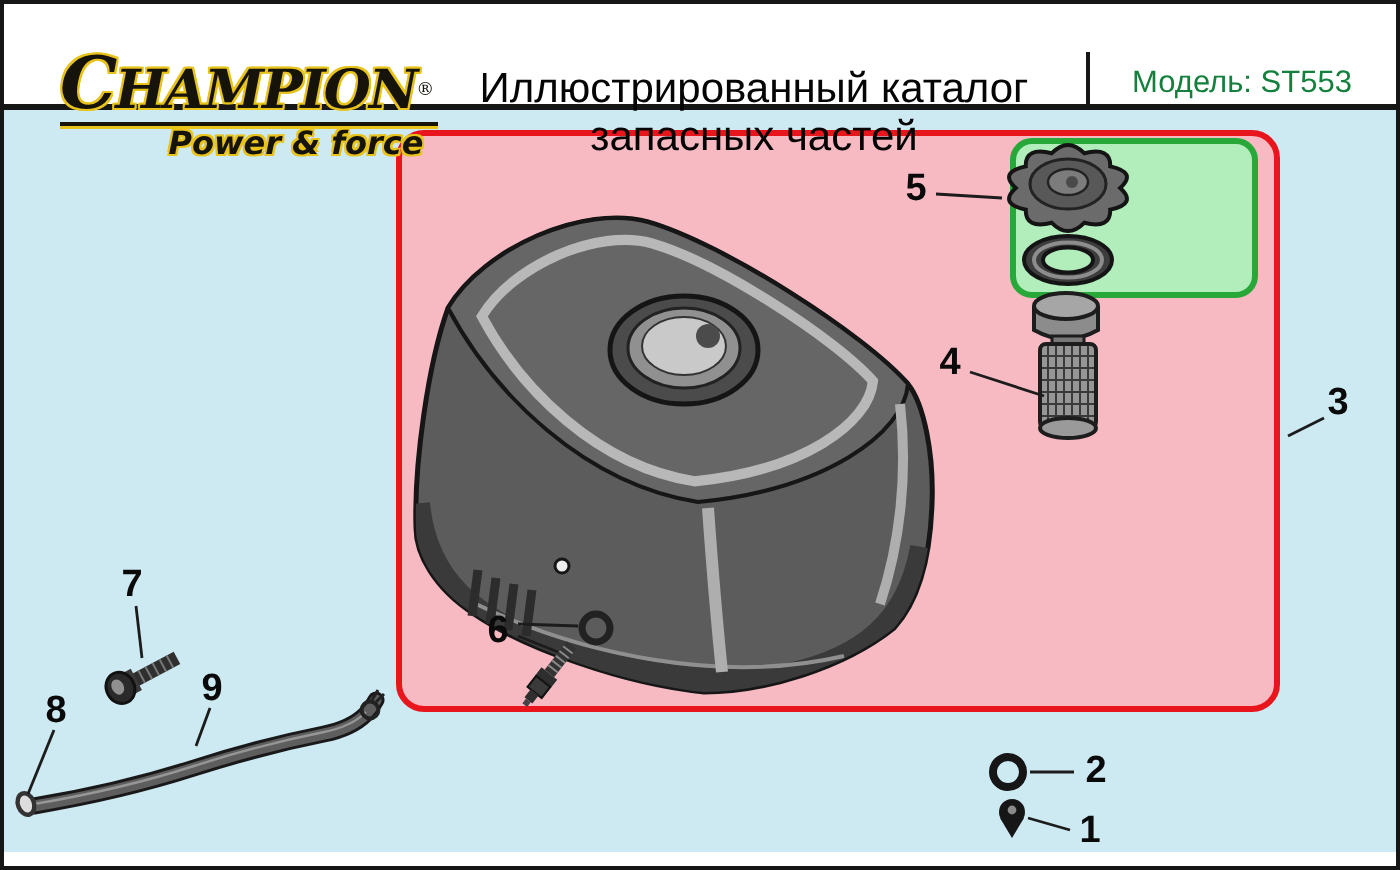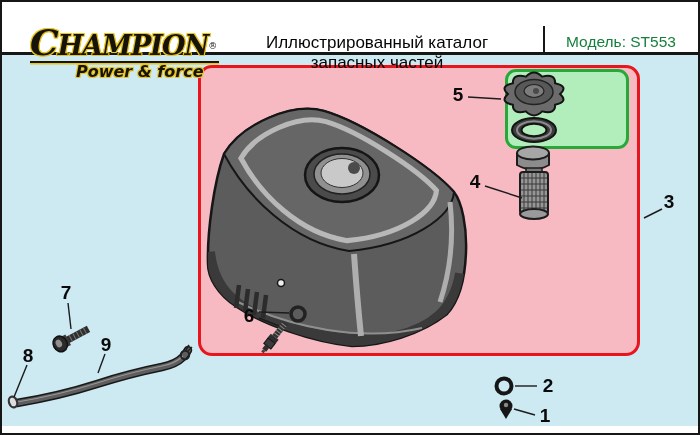--- a/index.html
+++ b/index.html
@@ -18,24 +18,24 @@
   .brand {
     display:inline-block; font-family:"DejaVu Serif", serif; font-style:italic; font-weight:bold;
     font-size:27px; letter-spacing:-1px; line-height:30px; color:#15130a;
     text-shadow:-1px -1px 0 var(--brand-yellow),1px -1px 0 var(--brand-yellow),-1px 1px 0 var(--brand-yellow),1px 1px 0 var(--brand-yellow),0 -1px 0 var(--brand-yellow),0 1px 0 var(--brand-yellow),-1px 0 0 var(--brand-yellow),1px 0 0 var(--brand-yellow);
     margin-top:24px;
   }
   .brand::first-letter { font-size:36px; }
   .reg { font-size:9px; vertical-align:super; font-family:"DejaVu Serif", serif; color:#15130a; }
   .tagline {
     font-family:"DejaVu Sans", sans-serif; font-style:italic; font-weight:bold; font-size:16px;
-    color:#15130a; text-align:left; margin:0 0 0 46px; line-height:17px;
+    color:#15130a; text-align:center; margin:0 0 0 46px; line-height:17px;
     text-shadow:-1px -1px 0 var(--brand-yellow),1px -1px 0 var(--brand-yellow),-1px 1px 0 var(--brand-yellow),1px 1px 0 var(--brand-yellow);
   }
-  .title { position:absolute; left:225px; top:31px; width:300px; text-align:center; font-size:17px; color:#050505; }
+  .title { position:absolute; left:225px; top:31px; width:300px; text-align:center; font-size:21px; color:#050505; }
   .model { position:absolute; left:549px; top:31px; width:140px; text-align:center; font-size:15.5px; color:#15803d; }
   .divider-v { position:absolute; left:541px; top:24px; width:2px; height:27px; background:#161616; }
   
   .canvas { position:absolute; left:0; top:53px; width:100%; height:371px; background:var(--page-bg); z-index:0; }
   .panel-pink {
     position:absolute; left:196px; top:63px; width:442px; height:291px; box-sizing:border-box;
     background:var(--panel-pink); border:3px solid var(--panel-pink-border); border-radius:14px; z-index:1;
   }
   .panel-green {
     position:absolute; left:304px; top:1px; width:124px; height:80px; box-sizing:border-box;

